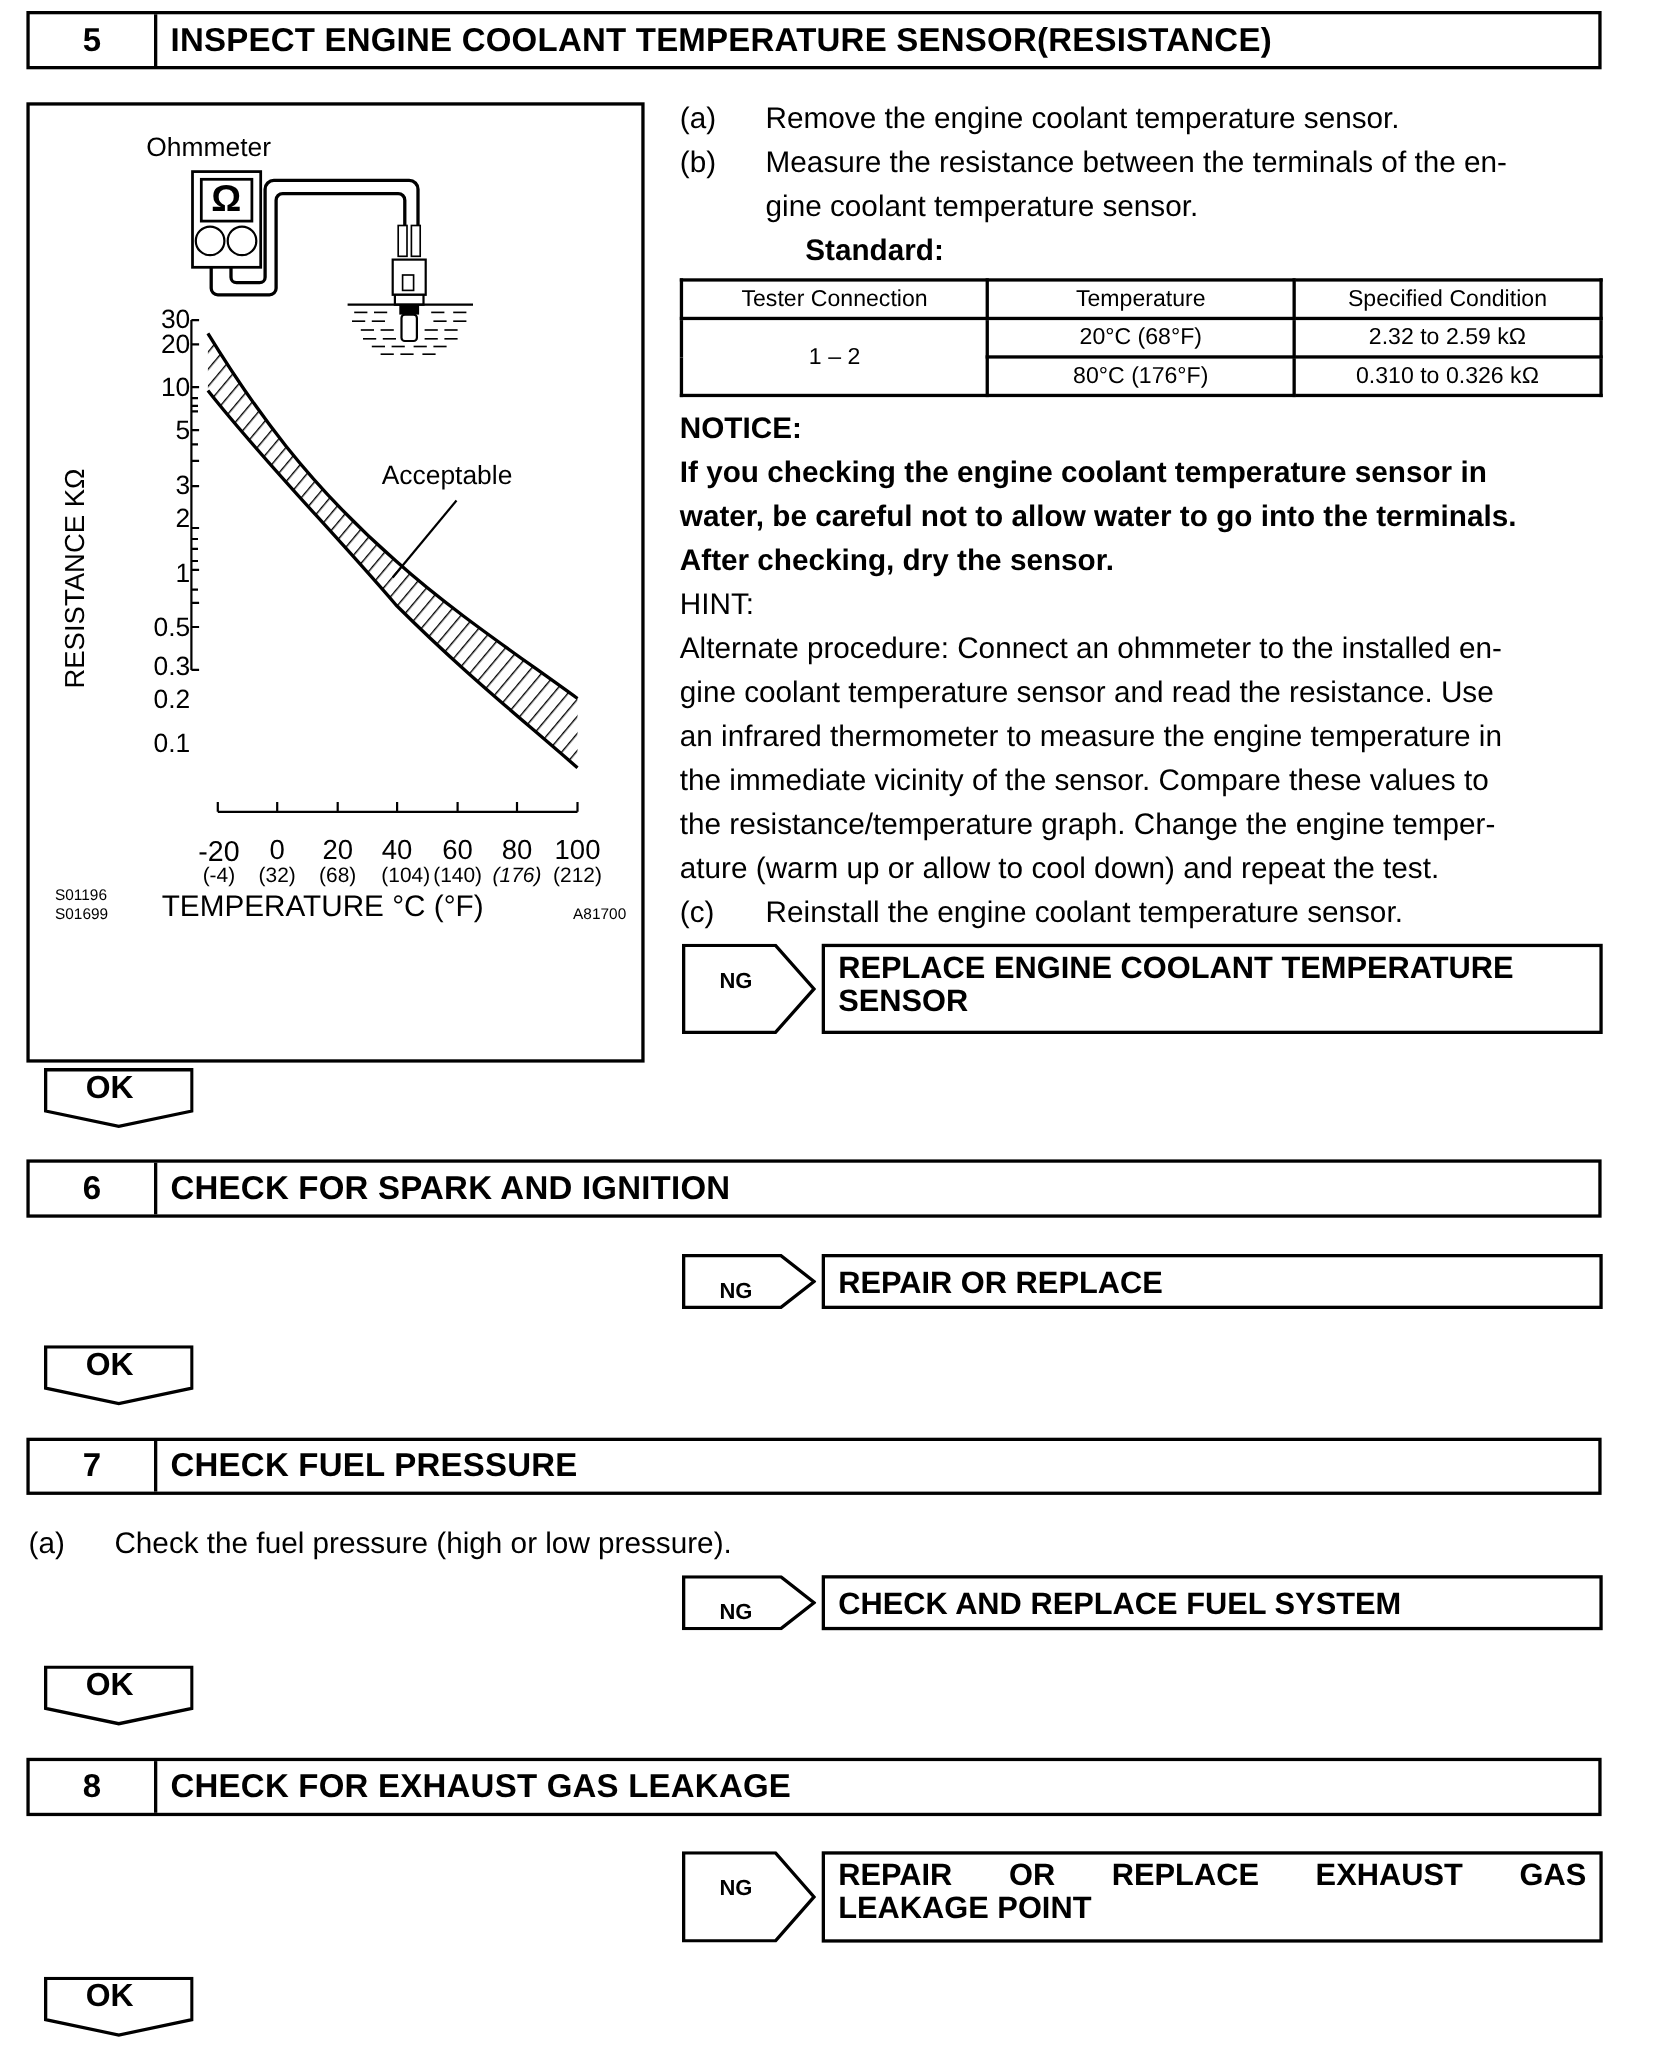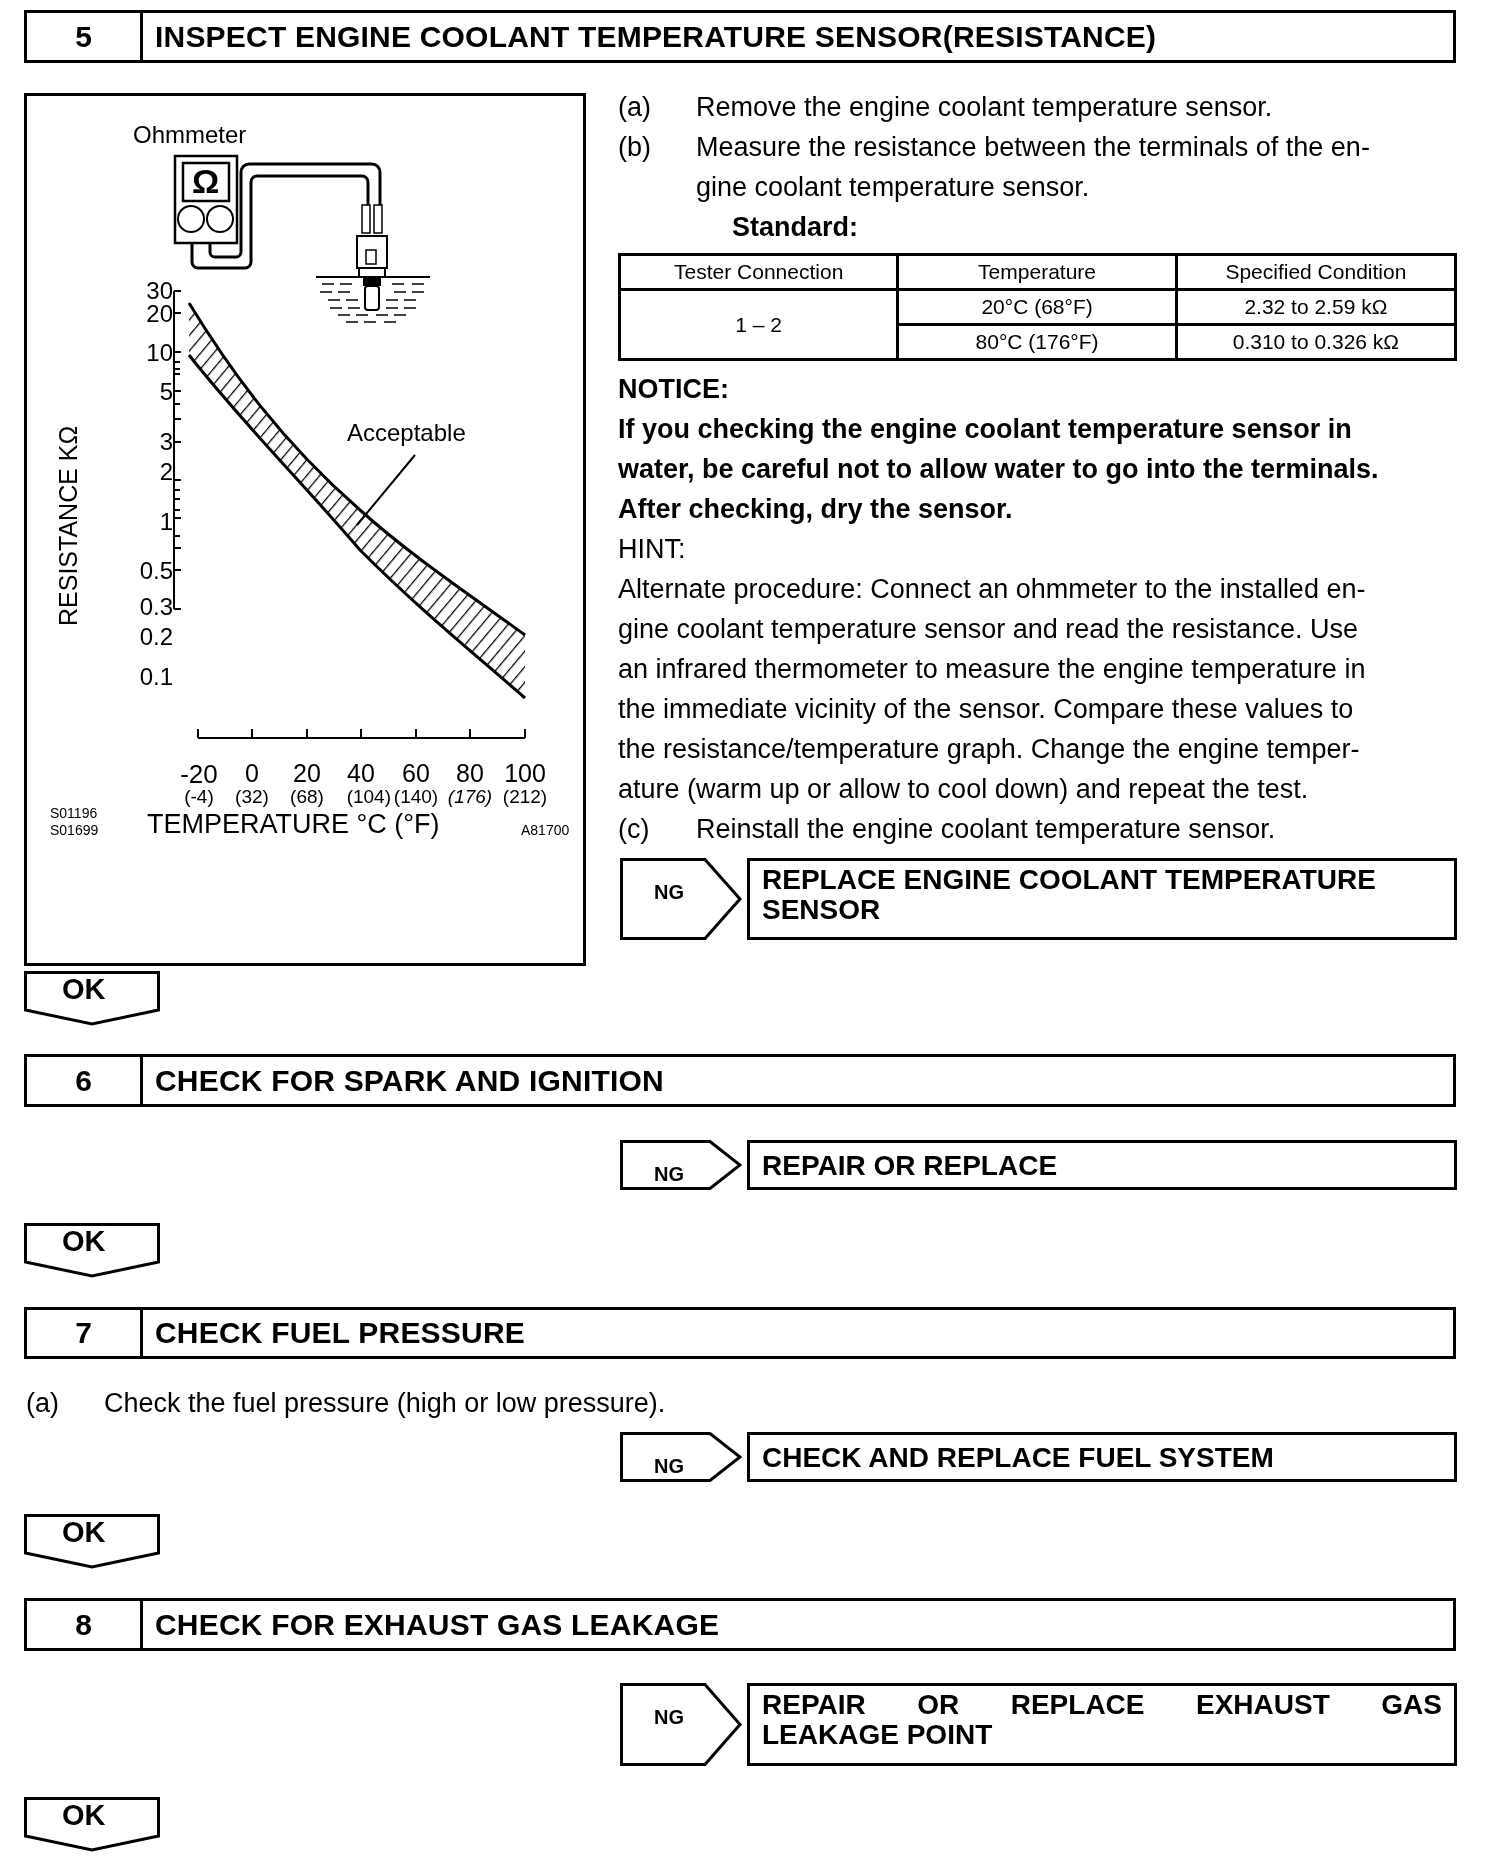--- a/index.html
+++ b/index.html
@@ -9,21 +9,21 @@
   .hdr .num { width:113px; border-right:3px solid #000; display:flex; align-items:center; justify-content:center; font-weight:bold; font-size:30px; }
   .hdr .ttl { flex:1; display:flex; align-items:center; padding-left:12px; font-weight:bold; font-size:30px; letter-spacing:0.2px; }
   .para { position:absolute; font-size:27px; line-height:40px; }
   .lbl { position:absolute; font-size:27px; line-height:40px; }
   .bold { font-weight:bold; }
   .ng-wrap { position:absolute; left:620px; width:837px; }
   .ng-res { position:absolute; left:127px; right:0; top:0; bottom:0; border:3px solid #000; box-sizing:border-box; padding:4px 12px 0 12px; font-weight:bold; font-size:28px; line-height:30px; }
   .ng-res.justify { text-align:justify; text-align-last:left; }
   .ng-tag { position:absolute; left:0; top:0; width:122px; bottom:0; }
   .ng-tag span { position:absolute; left:34px; top:6px; font-weight:bold; font-size:20px;margin-top:17px; }
-  .ok { position:absolute; left:24px; width:161px; height:52px; }
+  .ok { position:absolute; left:40px; width:161px; height:52px; }
   .ok span { position:absolute; left:38px; top:2px; font-weight:bold; font-size:29px; }
   table.spec { position:absolute; left:618px; top:253px; width:839px; border-collapse:collapse; font-size:21px; }
   table.spec td { border:3px solid #000; text-align:center; height:32px; padding:0; }
 </style>
 </head>
 <body>
 
 <div class="hdr" style="top:10px;height:53px;">
   <div class="num">5</div>
   <div class="ttl">INSPECT ENGINE COOLANT TEMPERATURE SENSOR(RESISTANCE)</div>

